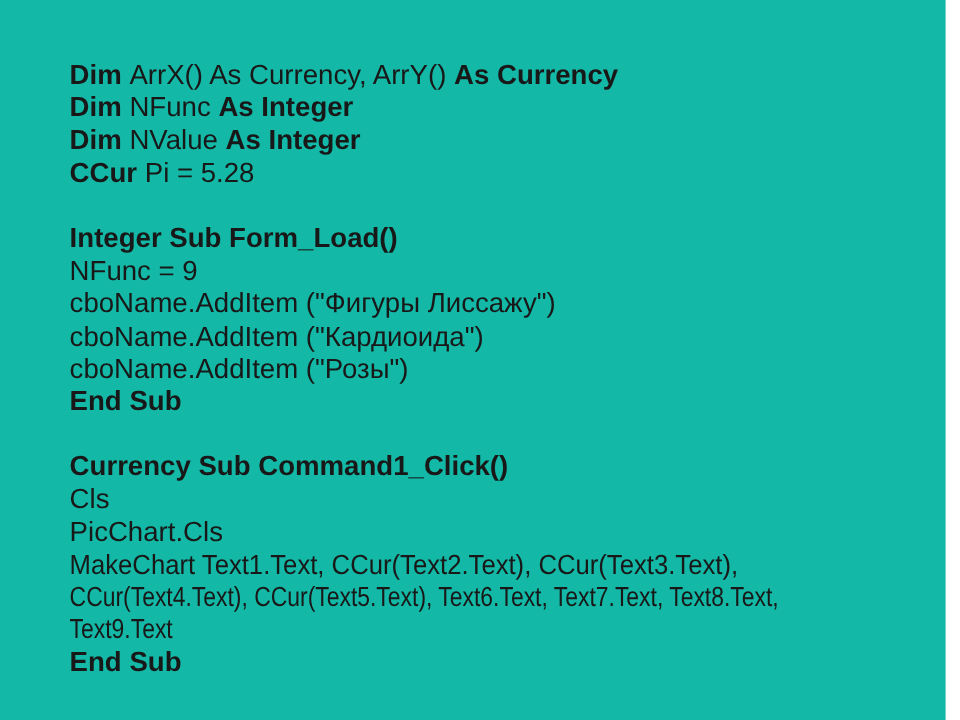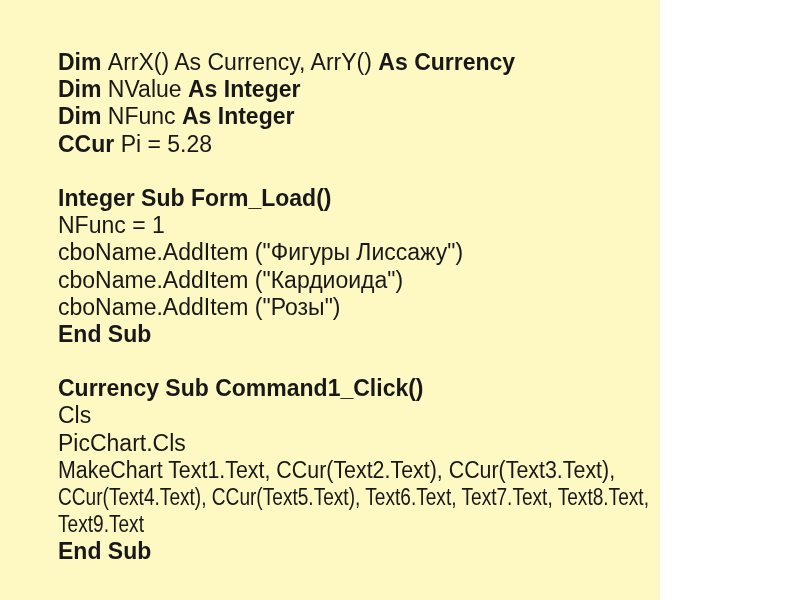--- a/index.html
+++ b/index.html
@@ -1,23 +1,23 @@
 <!DOCTYPE html>
 <html><head>
 <meta charset="utf-8">
 <style>
   html, body {
     margin: 0;
     padding: 0;
   }
   .slide {
     position: relative;
-    width: 660px;
+    width: 788px;
     height: 600px;
-    background: #fef9c3;
+    background: #14b8a6;
     overflow: hidden;
     font-family: "Liberation Sans", "DejaVu Sans", sans-serif;
   }
   .code-block {
     position: absolute;
     left: 58px;
     top: 49px;
     right: 10px;
   }
   .code-line {
@@ -34,26 +34,26 @@
   
   .cond-93 { transform: scaleX(0.93); }
   .cond-83 { transform: scaleX(0.83); }
 </style>
 </head>
 <body>
 
 <div class="slide">
   <div class="code-block" id="code-block">
       <div class="code-line"><span class="b">Dim </span><span>ArrX() As Currency, ArrY() </span><span class="b">As Currency</span></div>
+      <div class="code-line"><span class="b">Dim </span><span>NFunc </span><span class="b">As Integer</span></div>
       <div class="code-line"><span class="b">Dim </span><span>NValue </span><span class="b">As Integer</span></div>
-      <div class="code-line"><span class="b">Dim </span><span>NFunc </span><span class="b">As Integer</span></div>
       <div class="code-line"><span class="b">CCur </span><span>Pi = 5.28</span></div>
       <div class="code-line"></div>
       <div class="code-line"><span class="b">Integer Sub Form_Load()</span></div>
-      <div class="code-line"><span>NFunc = 1</span></div>
+      <div class="code-line"><span>NFunc = 9</span></div>
       <div class="code-line"><span>cboName.AddItem ("Фигуры Лиссажу")</span></div>
       <div class="code-line"><span>cboName.AddItem ("Кардиоида")</span></div>
       <div class="code-line"><span>cboName.AddItem ("Розы")</span></div>
       <div class="code-line"><span class="b">End Sub</span></div>
       <div class="code-line"></div>
       <div class="code-line"><span class="b">Currency Sub Command1_Click()</span></div>
       <div class="code-line"><span>Cls</span></div>
       <div class="code-line"><span>PicChart.Cls</span></div>
       <div class="code-line cond-93"><span>MakeChart Text1.Text, CCur(Text2.Text), CCur(Text3.Text),</span></div>
       <div class="code-line cond-83"><span>CCur(Text4.Text), CCur(Text5.Text), Text6.Text, Text7.Text, Text8.Text,</span></div>

